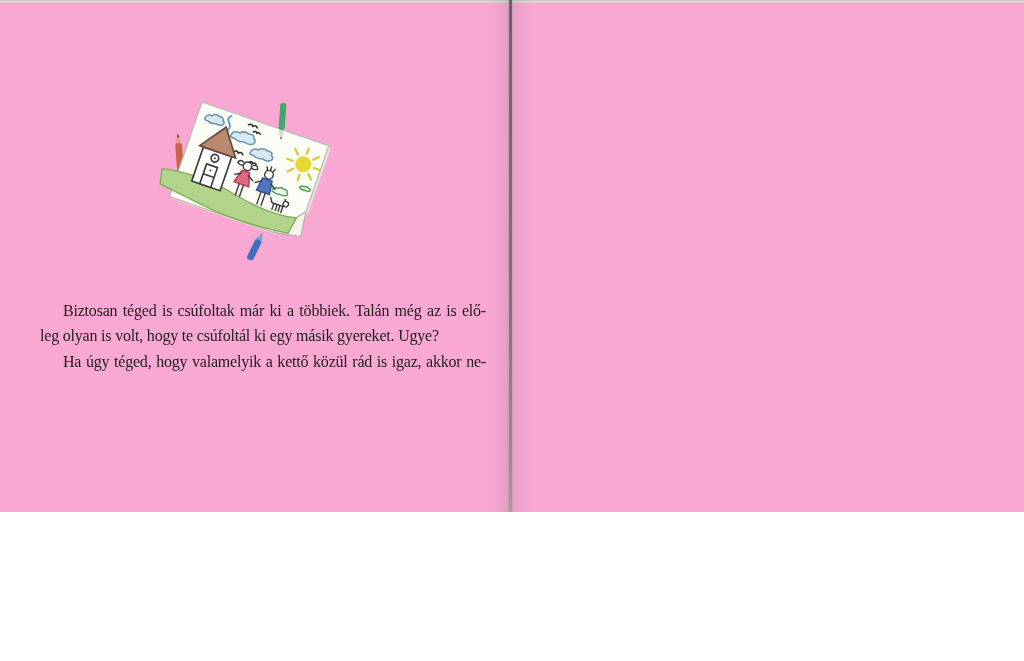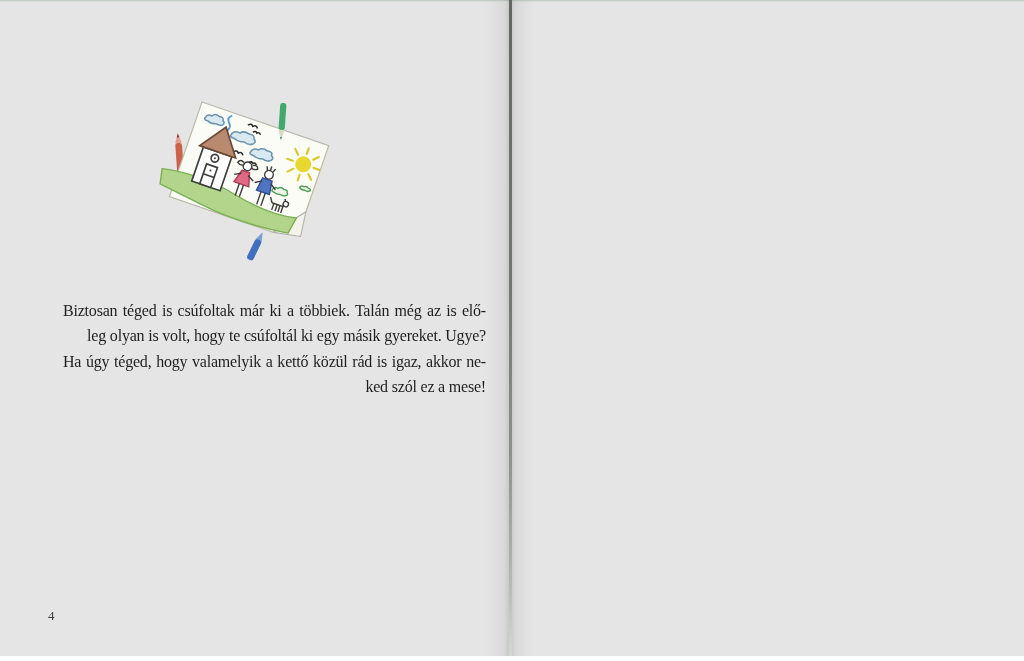--- a/index.html
+++ b/index.html
@@ -1,19 +1,19 @@
 <!DOCTYPE html>
 <html><head>
 <meta charset="utf-8">
 <style>
   html,body{margin:0;padding:0;}
   .screenshot{
     position:relative;
-    width:1024px;height:656px;
-    background:#e5e5e5;
+    width:1024px;height:512px;
+    background:#f9a8d4;
     overflow:hidden;
     font-family:"Liberation Serif", serif;
   }
   .scan-edge-top{
     position:absolute;left:0;top:0;width:1024px;height:3px;
     background:linear-gradient(to bottom,#b9c4bc 0%,#dfe5e1 60%,rgba(255,255,255,0) 100%);
   }
   .page{position:absolute;top:0;height:661px;}
   .page-left{left:0;width:505px;}
   .page-right{left:520px;width:504px;}
@@ -26,21 +26,21 @@
       rgba(95,97,95,0.22) 52%,
       rgba(110,112,110,0.10) 62%,
       rgba(110,112,110,0) 100%);
   }
   .spine-core{
     position:absolute;top:0;left:509px;width:3px;height:661px;
     background:linear-gradient(to bottom,#636763 0%,#747872 45%,#8f938e 70%,#b5b9b4 88%,#d8dad6 100%);
   }
   .page-text{position:absolute;color:#1e1e1e;font-size:16px;letter-spacing:-0.2px;}
   .left-text{left:40px;top:298px;width:446px;line-height:25.4px;}
-  .ln{white-space:nowrap;text-align:right;}
+  .ln{white-space:nowrap;}
   .j{text-align:justify;text-align-last:justify;}
   .ind{text-indent:23px;}
   .pageno{position:absolute;font-size:13px;color:#3c3c3c;}
   .pageno-left{left:48px;top:608px;}
   .illustration{position:absolute;left:152px;top:90px;}
 </style>
 </head>
 <body>
 
 <div class="screenshot">
@@ -155,21 +155,20 @@
       <g transform="rotate(26 103 158)">
         <path d="M99.5,150 L103,140.5 L106.5,150 Z" fill="#7aa0d4"></path>
         <rect x="99.5" y="149" width="7" height="22" rx="2.8" fill="#3f6fbe"></rect>
       </g>
     </svg>
 
     <div class="page-text left-text">
       <div class="ln j ind">Biztosan téged is csúfoltak már ki a többiek. Talán még az is elő-</div>
       <div class="ln">leg olyan is volt, hogy te csúfoltál ki egy másik gyereket. Ugye?</div>
       <div class="ln j ind">Ha úgy téged, hogy valamelyik a kettő közül rád is igaz, akkor ne-</div>
-      <div class="ln">ked szól ez a mese!</div>
     </div>
 
     <div class="pageno pageno-left">4</div>
   </div>
 
   <div class="spine"></div>
   <div class="spine-core"></div>
 
   <div class="page page-right">
     

